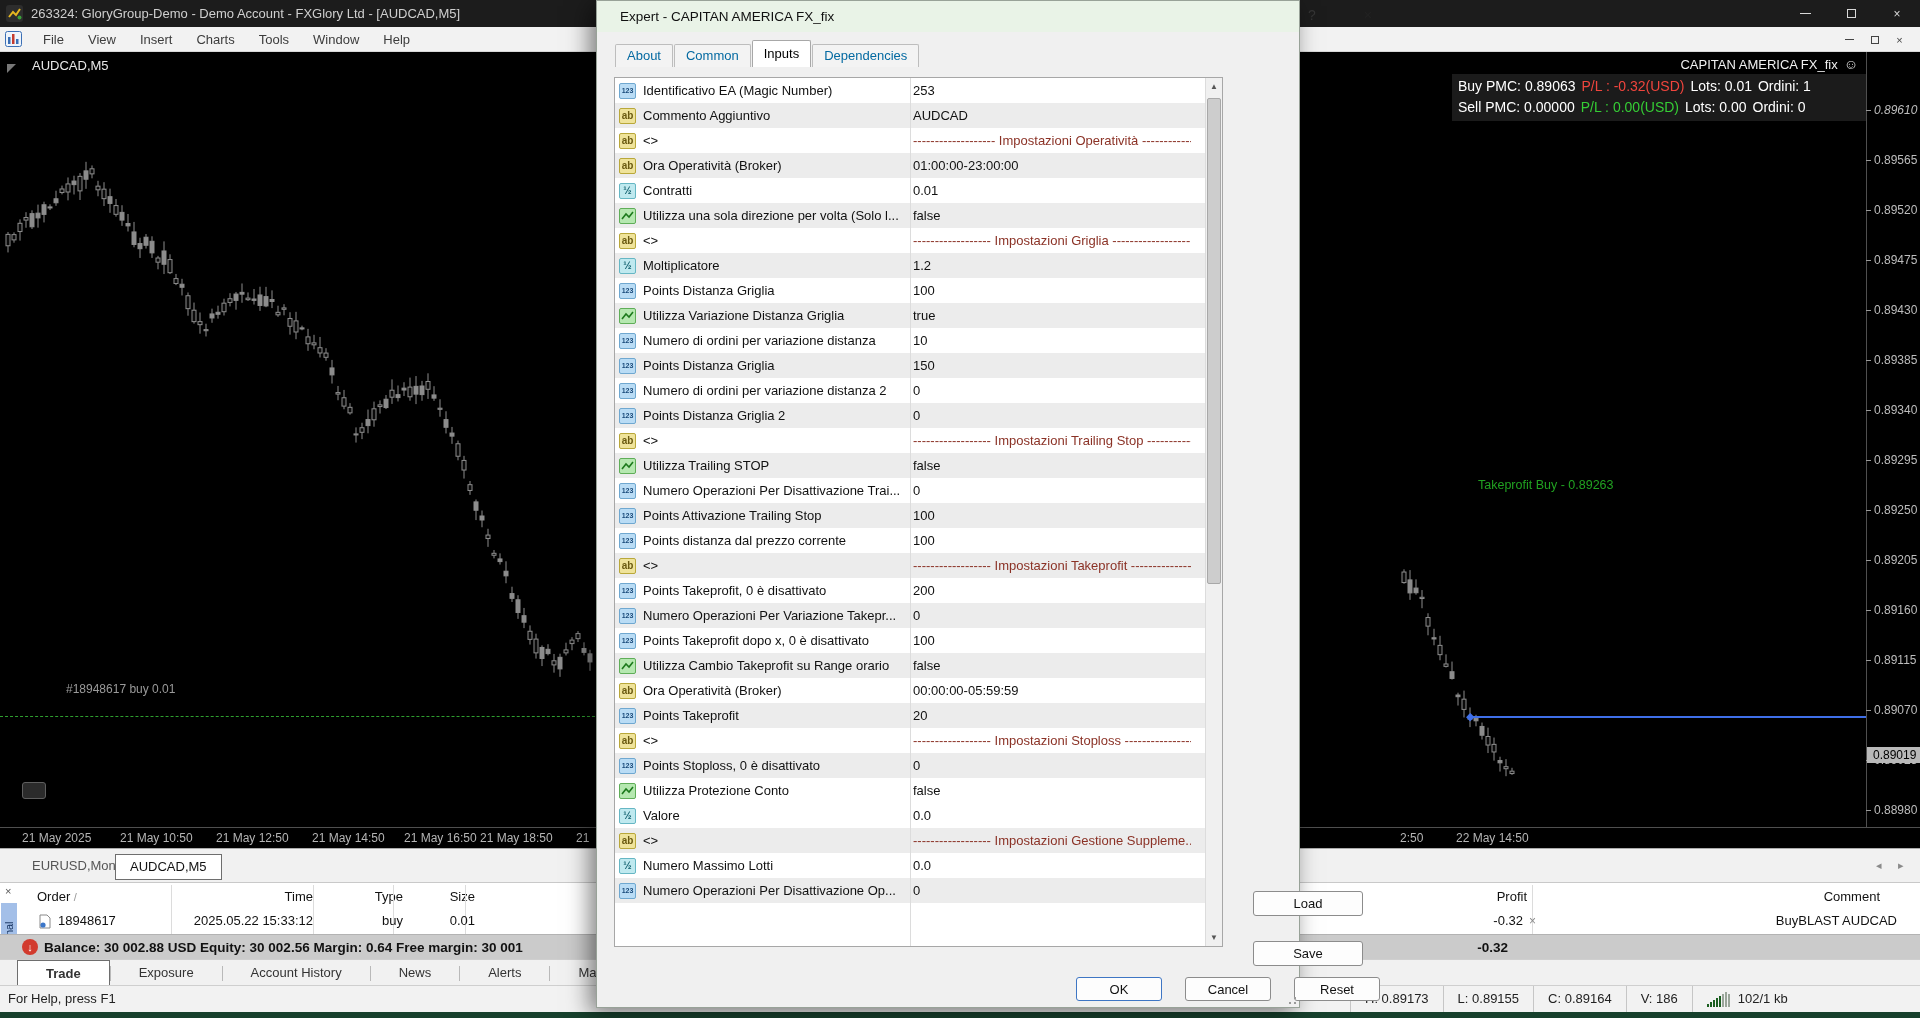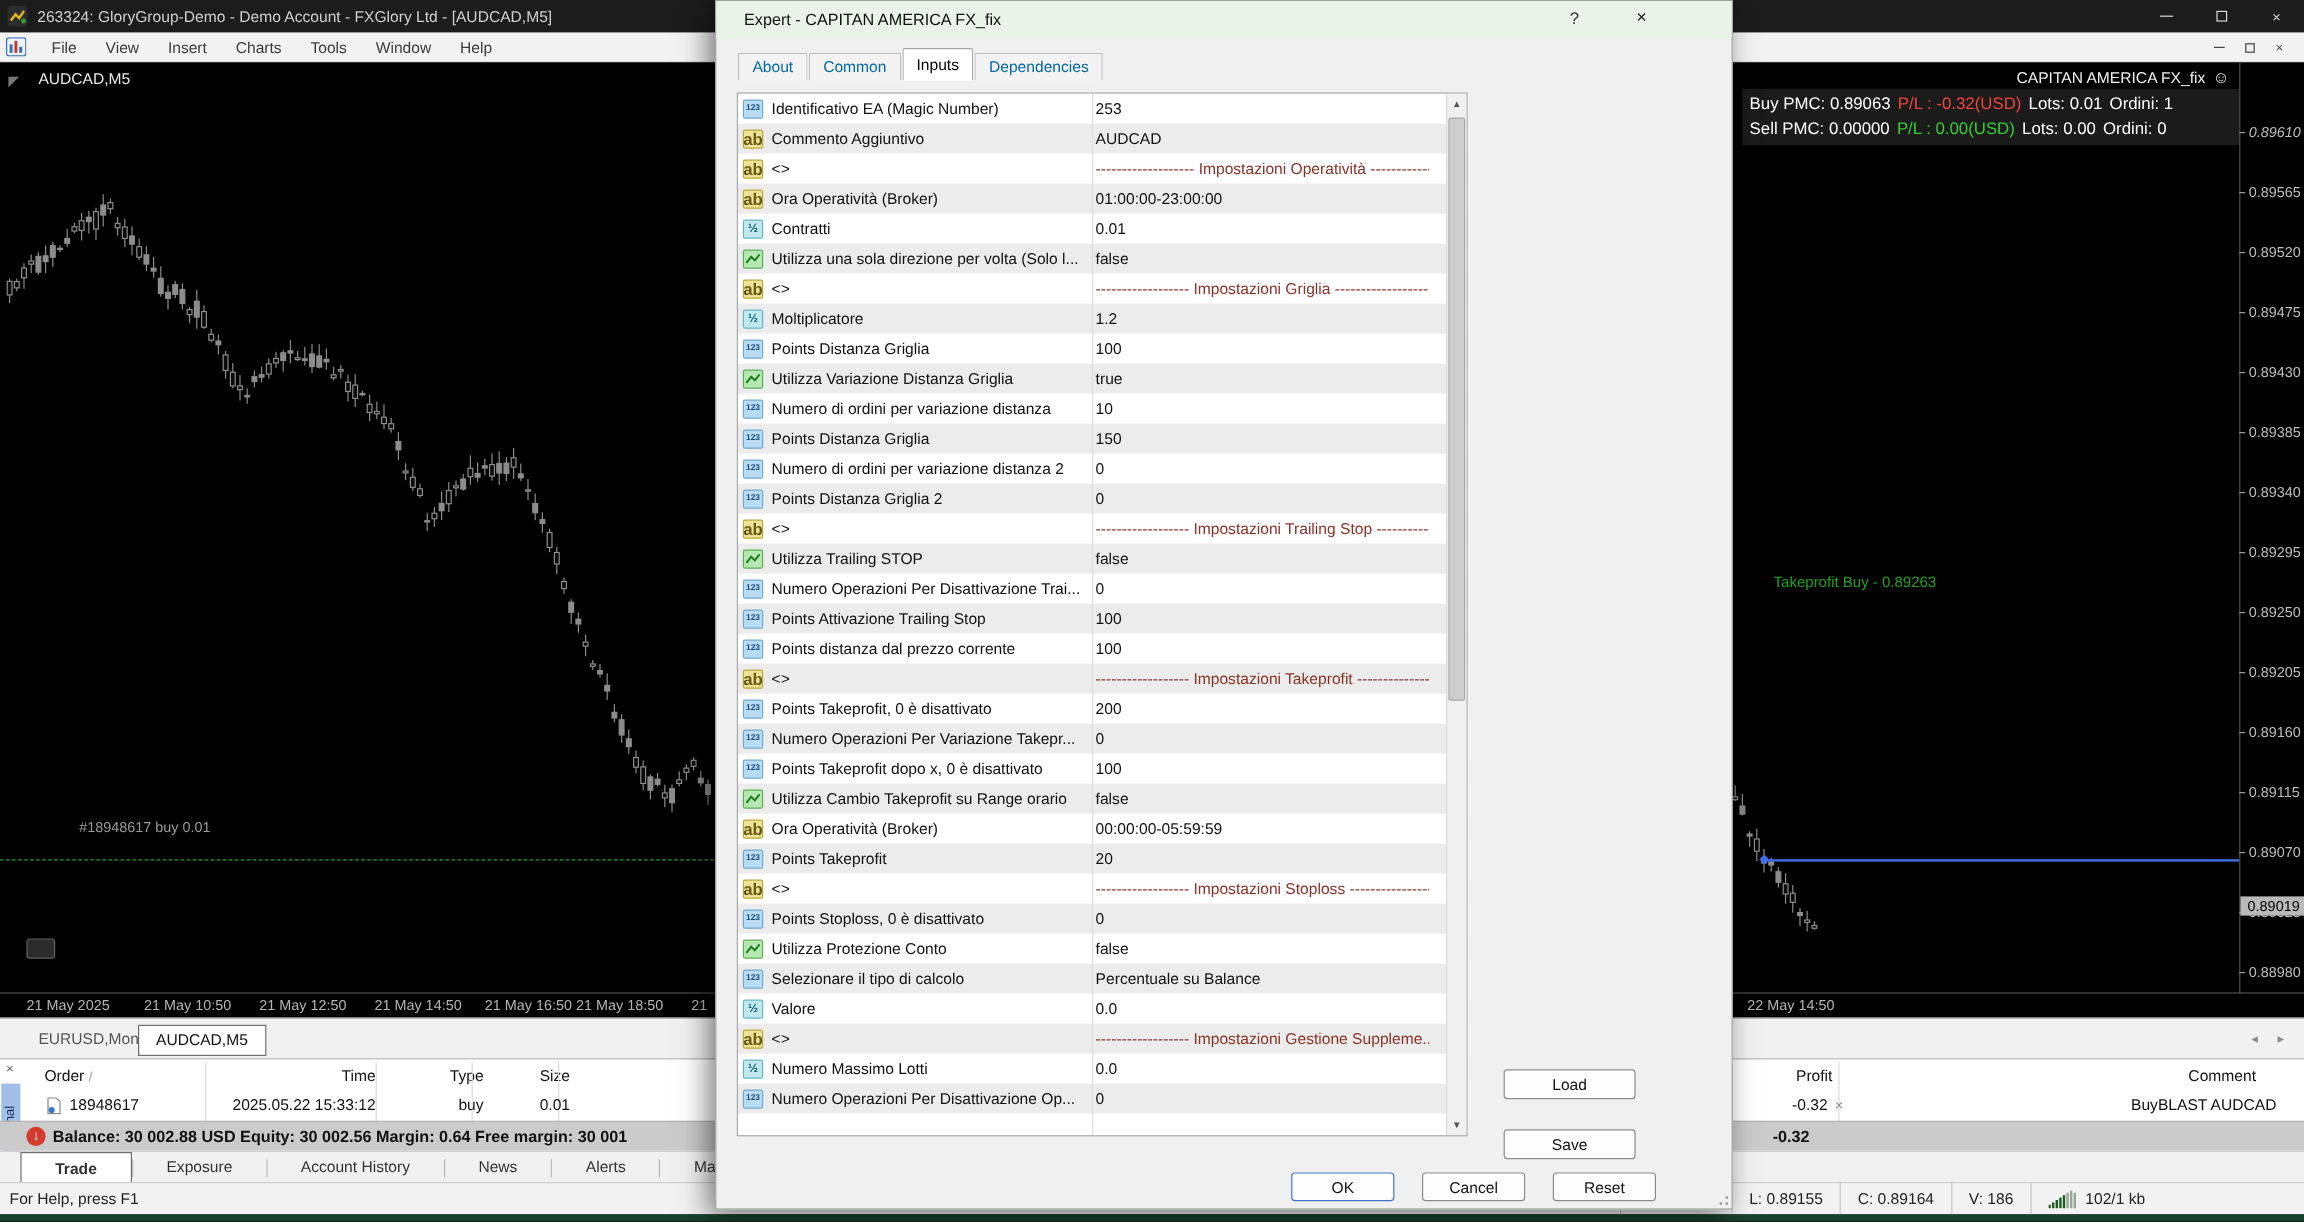--- a/index.html
+++ b/index.html
@@ -82,40 +82,40 @@
 
   
   .statusbar{position:absolute;left:0;top:985px;width:1920px;height:27px;background:#f2f2f2;border-top:1px solid #cfcfcf;
              font-size:13px;color:#222;line-height:26px}
   .status-help{position:absolute;left:8px}
   .status-group{position:absolute;left:1350px;top:0;display:flex;height:26px}
   .status-seg{padding:0 14px;border-left:1px solid #c6c6c6;white-space:nowrap;display:flex;align-items:center;gap:7px}
   .bottomband{position:absolute;left:0;top:1012px;width:1920px;height:6px;background:#17412d}
 
   
-  .dialog{position:absolute;left:596px;top:0;width:848px;height:1008px;background:#f0f0f0;border:1px solid #98a298;
+  .dialog{position:absolute;left:596px;top:0;width:704px;height:1008px;background:#f0f0f0;border:1px solid #98a298;
           box-shadow:-6px 6px 22px rgba(0,0,0,.5);font-size:13px;color:#111}
   .dlg-titlebar{position:absolute;left:0;top:0;width:100%;height:31px;background:#e9f3e7}
   .dlg-title{position:absolute;left:23px;top:8px;font-size:13.5px}
   .dlg-help{position:absolute;left:700px;top:6px;width:30px;text-align:center;color:#333;font-size:14px}
   .dlg-close{position:absolute;left:752px;top:5px;width:38px;text-align:center;color:#222;font-size:15px}
   .dlg-tabs{position:absolute;left:18px;top:40px;height:26px;display:flex;align-items:flex-end}
   .dlg-tab{height:23px;line-height:22px;padding:0 11px;border:1px solid #bdbdbd;border-bottom:none;background:#f3f3f3;color:#0369a1;margin-right:1px;border-radius:2px 2px 0 0}
   .dlg-tab.active{height:27px;line-height:26px;background:#fff;color:#000;border-color:#a8a8a8;position:relative;z-index:2}
   .ptable{position:absolute;left:17px;top:76px;width:609px;height:870px;background:#fff;border:1px solid #a7a7a7;overflow:hidden}
   .pt-colline{position:absolute;left:295px;top:0;bottom:0;border-left:1px solid #dcdcdc}
   .pt-header{height:26px;display:flex;align-items:center;border-bottom:1px solid #cfcfcf;color:#222}
   .pt-hvar{padding-left:10px;width:295px}
   .pt-hval{padding-left:7px}
   .prow{height:25px;display:flex;align-items:center}
   .prow.even{background:#ececec}
   .picon{width:17px;height:16px;margin:0 7px 0 4px;border-radius:2px;display:flex;align-items:center;justify-content:center;
          font-weight:bold;flex:none}
   .t-int{background:#b9dcf5;border:1px solid #6fa8d0;color:#1a4a7a;font-size:7px;letter-spacing:0}
-  .t-str{background:#efe39a;border:1px solid #b9a83a;color:#6a5a10;font-size:14px}
+  .t-str{background:#efe39a;border:1px solid #b9a83a;color:#6a5a10;font-size:10px}
   .t-dbl{background:#bfe9ef;border:1px solid #66b7c4;color:#11606e;font-size:10px}
   .t-bool{background:#b5e8b0;border:1px solid #5fae58}
   .plabel{width:263px;white-space:nowrap;overflow:hidden;flex:none}
   .pvalue{padding-left:7px;white-space:nowrap;overflow:hidden;width:285px;flex:none}
   .pvalue.sep{color:#8b3226}
   .pscroll{position:absolute;right:0;top:0;bottom:0;width:17px;background:#f0f0f0;border-left:1px solid #dcdcdc}
   .pscroll-btn{position:absolute;left:0;width:16px;height:17px;color:#555;font-size:8px;text-align:center;line-height:17px}
   .pscroll-thumb{position:absolute;left:1px;top:20px;width:14px;height:486px;background:#cdcdcd;border:1px solid #a8a8a8;border-radius:2px}
   .dlg-btn{position:absolute;height:25px;background:#fdfdfd;border:1px solid #8c8c8c;border-radius:3px;
            text-align:center;line-height:23px;font-size:13px;color:#111}
@@ -752,25 +752,20 @@
           </div>
           <div class="prow">
             <span class="picon t-bool">
               <svg width="13" height="12" viewBox="0 0 13 12">
                 <polyline points="1,9 5,4 8,7 12,2" fill="none" stroke="#1c7a1c" stroke-width="1.6"></polyline>
               </svg>
             </span>
             <span class="plabel">Utilizza Protezione Conto</span>
             <span class="pvalue">false</span>
           </div>
-          <div class="prow even">
-            <span class="picon t-int">123</span>
-            <span class="plabel">Selezionare il tipo di calcolo</span>
-            <span class="pvalue">Percentuale su Balance</span>
-          </div>
           <div class="prow">
             <span class="picon t-dbl">½</span>
             <span class="plabel">Valore</span>
             <span class="pvalue">0.0</span>
           </div>
           <div class="prow even">
             <span class="picon t-str">ab</span>
             <span class="plabel">&lt;&gt;</span>
             <span class="pvalue sep">------------------ Impostazioni Gestione Suppleme...</span>
           </div>

